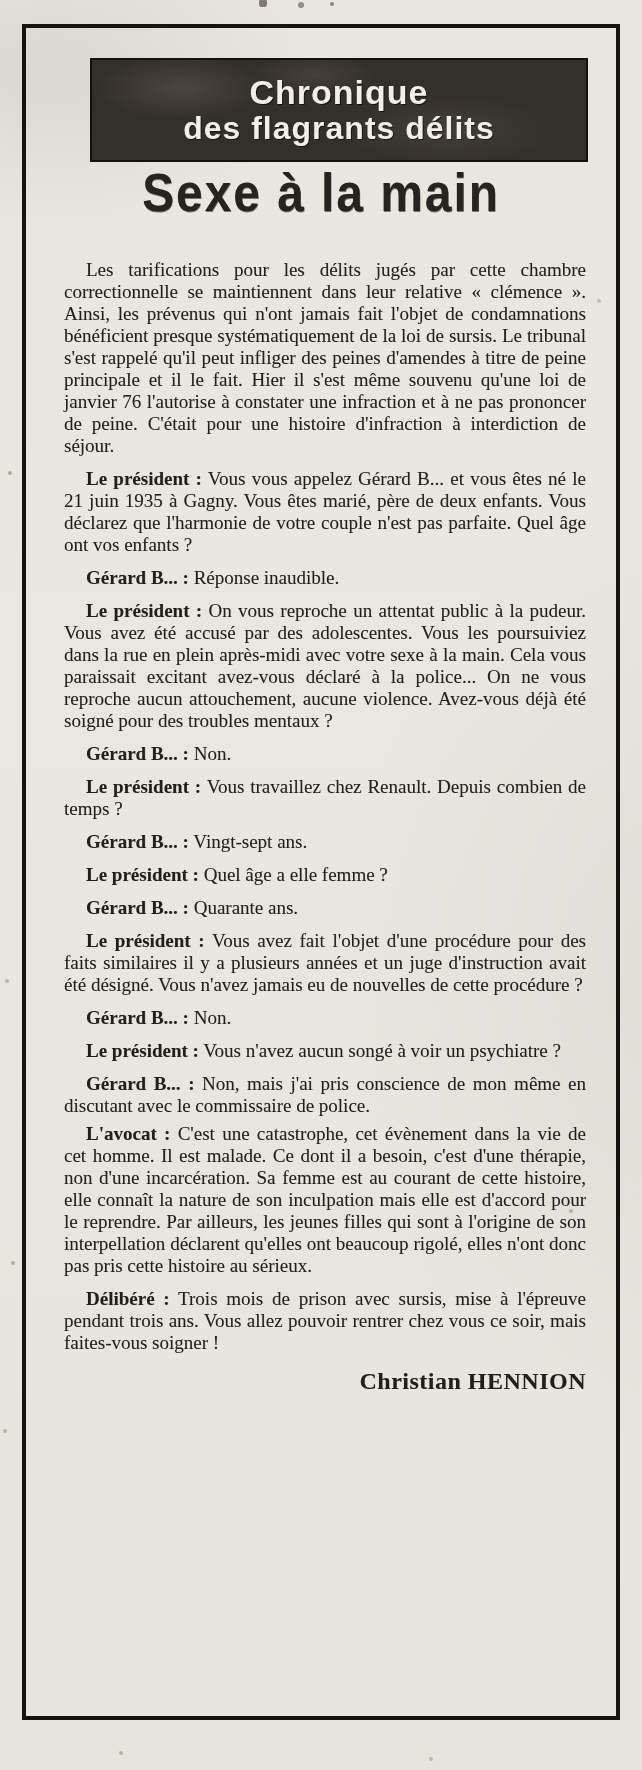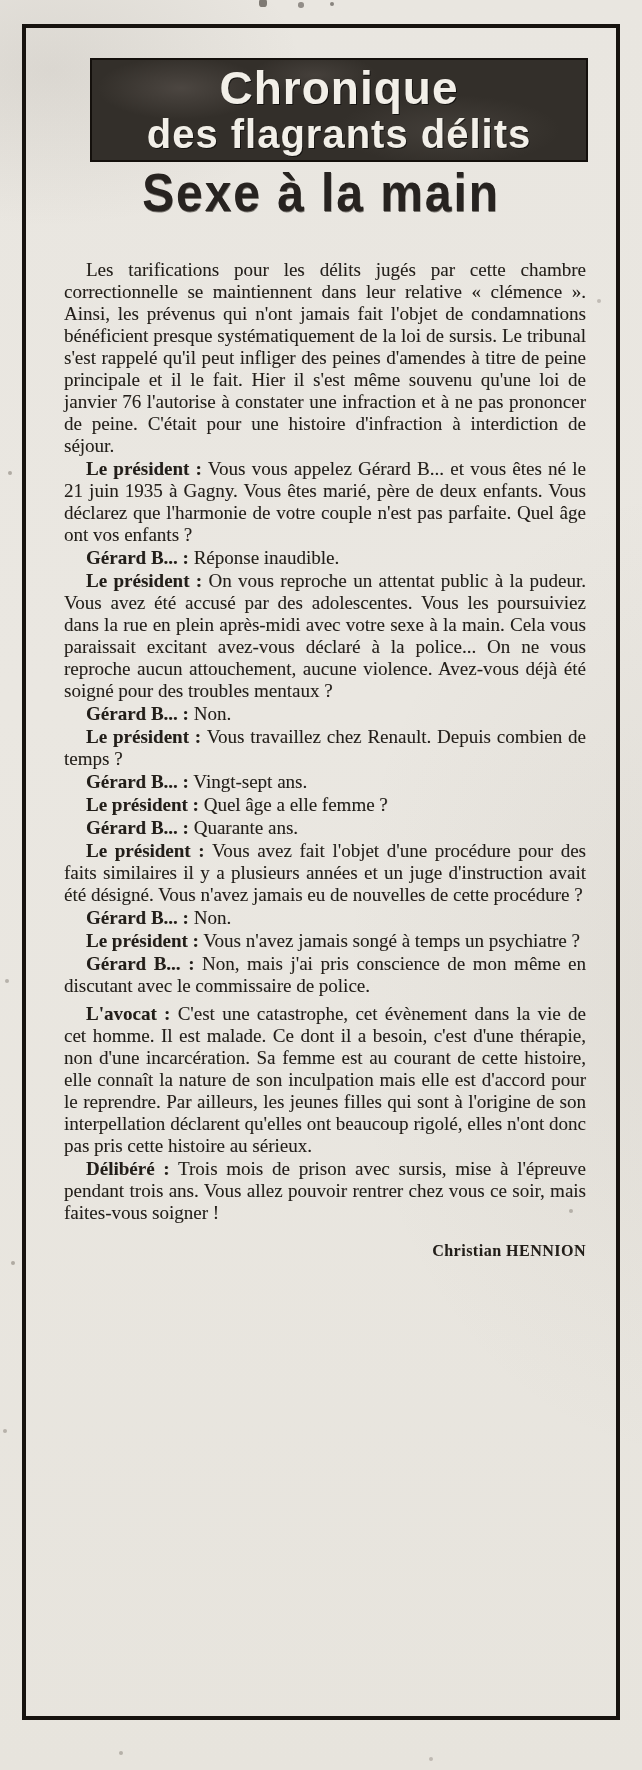--- a/index.html
+++ b/index.html
@@ -40,46 +40,46 @@
       radial-gradient(ellipse 120px 45px at 18% 28%, rgba(140,130,125,.28), transparent 70%),
       radial-gradient(ellipse 160px 50px at 72% 70%, rgba(125,118,112,.22), transparent 70%),
       radial-gradient(ellipse 90px 30px at 45% 15%, rgba(150,140,135,.18), transparent 70%),
       #332f2a;
     border:2px solid #14100c;
     display:flex; flex-direction:column; align-items:center; justify-content:center;
     font-family:"Liberation Sans", sans-serif; font-weight:bold;
     color:#f2efe8; line-height:1.08; letter-spacing:1px;
     text-shadow:1px 1px 0 rgba(0,0,0,.6);
   }
-  .masthead .l1 { font-size:46px; }
-  .masthead .l2 { font-size:40px; }
+  .masthead .l1 { font-size:34px; }
+  .masthead .l2 { font-size:32px; }
   .headline {
     margin-top:5px; text-align:center;
     font-family:"Liberation Sans", sans-serif; font-weight:bold;
     font-size:50px; line-height:52px; color:#272320; letter-spacing:2px;
     transform:scale(0.96,1.06); transform-origin:center;
     text-shadow:0.5px 0.5px 0 rgba(30,25,20,.55);
   }
   .body-col {
     margin:40px 30px 0 38px;
     color:#221e19;
     font-size:19px; line-height:22px;
     text-align:justify;
     text-shadow:0.3px 0.3px 0 rgba(35,28,22,.25);
   }
   .body-col p { text-indent:22px; }
   .lead { font-weight:bold; }
   .lead sup { font-size:12px; line-height:0; vertical-align:super; }
   .p-first { margin-top:6px; }
-  .gap  { margin-top:1px; }
+  .gap  { margin-top:11px; }
   .gap-sm { margin-top:6px; }
   .speaker { font-weight:bold; }
   .byline {
     margin-top:16px; text-align:right;
-    font-weight:bold; font-size:16px; letter-spacing:.5px;
+    font-weight:bold; font-size:24px; letter-spacing:.5px;
   }
 </style>
 </head>
 <body>
 
 <div class="noise"></div>
 
 <div class="frame">
 
   <div class="masthead">
@@ -107,21 +107,21 @@
     <p class="gap"><span class="speaker">Gérard B... :</span><span> Vingt-sept ans.</span></p>
 
     <p class="gap"><span class="speaker">Le président :</span><span> Quel âge a elle femme ?</span></p>
 
     <p class="gap"><span class="speaker">Gérard B... :</span><span> Quarante ans.</span></p>
 
     <p class="gap"><span class="speaker">Le président :</span><span> Vous avez fait l'objet d'une procédure pour des faits similaires il y a plusieurs années et un juge d'instruction avait été désigné. Vous n'avez jamais eu de nouvelles de cette procédure ?</span></p>
 
     <p class="gap"><span class="speaker">Gérard B... :</span><span> Non.</span></p>
 
-    <p class="gap"><span class="speaker">Le président :</span><span> Vous n'avez jamais songé à temps un psychiatre ?</span></p>
+    <p class="gap"><span class="speaker">Le président :</span><span> Vous n'avez aucun songé à voir un psychiatre ?</span></p>
 
     <p class="gap"><span class="speaker">Gérard B... :</span><span> Non, mais j'ai pris conscience de mon même en discutant avec le commissaire de police.</span></p>
 
 
     <p class="gap-sm"><span class="speaker">L'avocat :</span><span> C'est une catastrophe, cet évènement dans la vie de cet homme. Il est malade. Ce dont il a besoin, c'est d'une thérapie, non d'une incarcération. Sa femme est au courant de cette histoire, elle connaît la nature de son inculpation mais elle est d'accord pour le reprendre. Par ailleurs, les jeunes filles qui sont à l'origine de son interpellation déclarent qu'elles ont beaucoup rigolé, elles n'ont donc pas pris cette histoire au sérieux.</span></p>
 
     <p class="gap"><span class="speaker">Délibéré :</span><span> Trois mois de prison avec sursis, mise à l'épreuve pendant trois ans. Vous allez pouvoir rentrer chez vous ce soir, mais faites-vous soigner !</span></p>
 
     <div class="byline">Christian HENNION</div>
 

